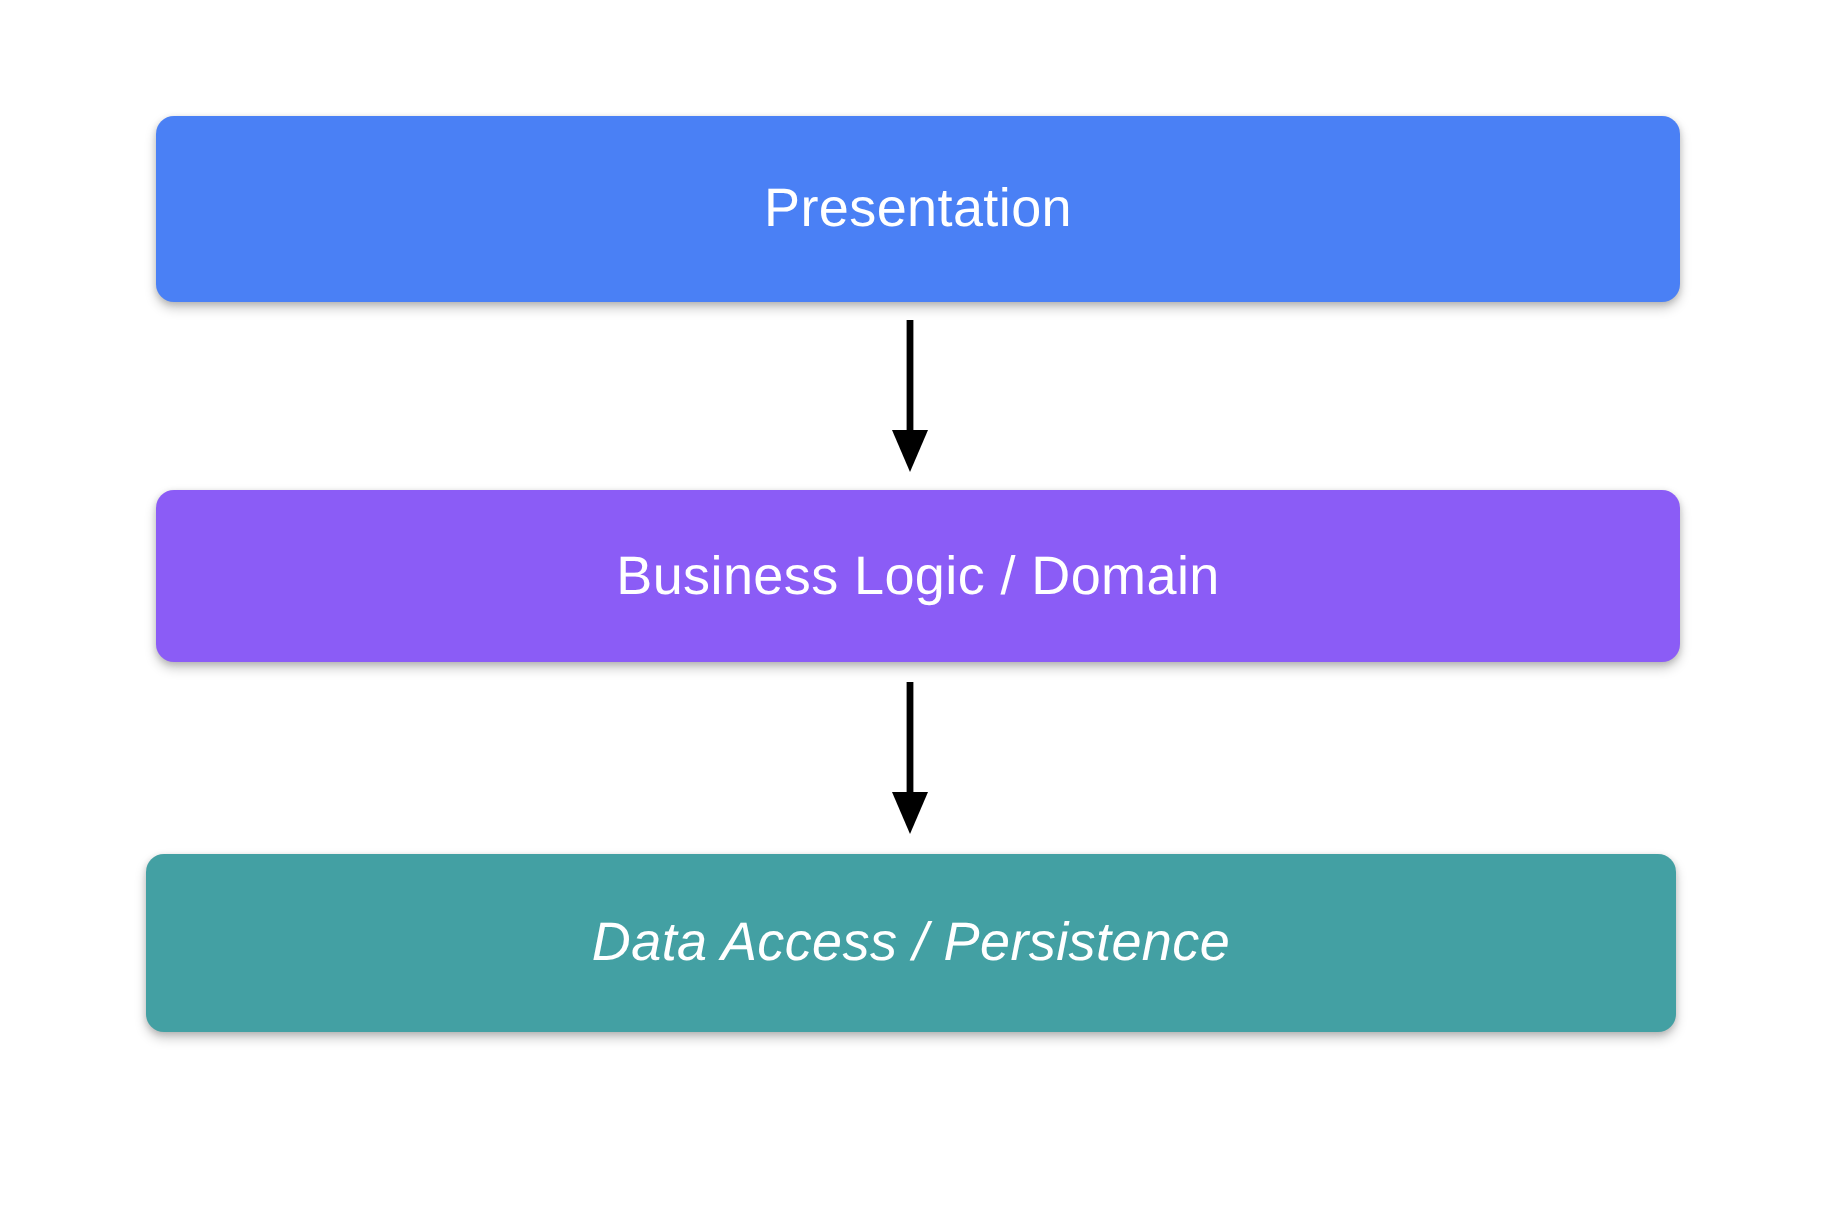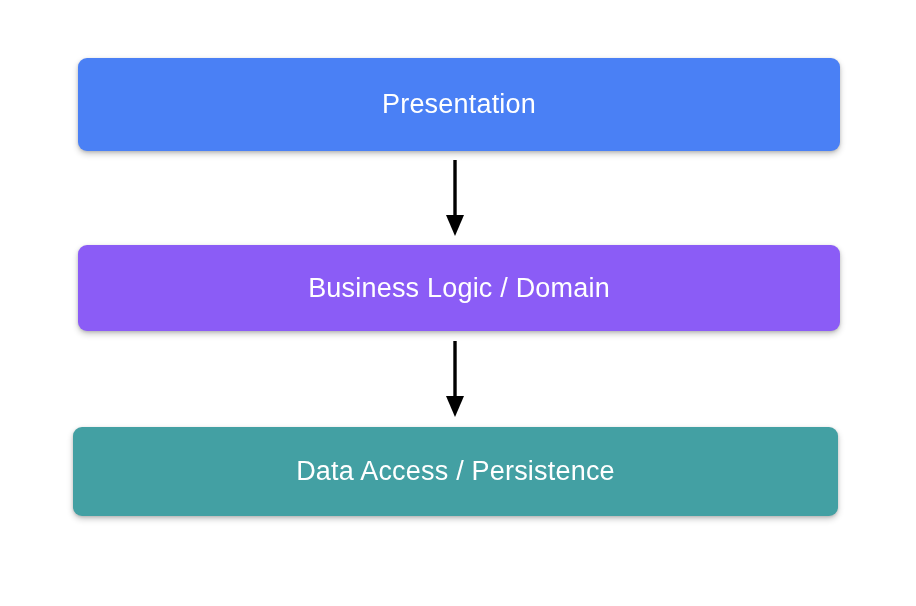--- a/index.html
+++ b/index.html
@@ -101,17 +101,17 @@
 
   <div class="layer-node" id="node-business-logic" style="background-color: #8b5cf6;">
     <span class="layer-label" style="color: rgb(255, 255, 255);">Business Logic / Domain</span>
   </div>
 
   <svg class="flow-arrow" id="arrow-business-to-data" viewBox="0 0 46 78" width="46" height="78" xmlns="http://www.w3.org/2000/svg">
     <line x1="23" y1="0" x2="23" y2="58" stroke="#000000" stroke-width="3.4"></line>
     <polygon points="23,76 14,55 32,55" fill="#000000"></polygon>
   </svg>
 
-  <div class="layer-node" id="node-data-access" style="background-color: rgb(67, 160, 163);">
+  <div class="layer-node" id="node-data-access" style="background-color: rgb(67, 160, 163); font-style: italic;">
     <span class="layer-label" style="color: rgb(255, 255, 255);">Data Access / Persistence</span>
   </div>
 
 </div>
 
 </body></html>

